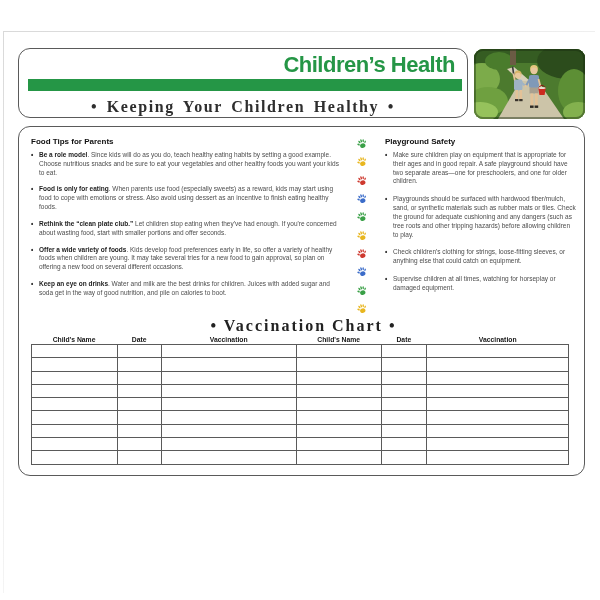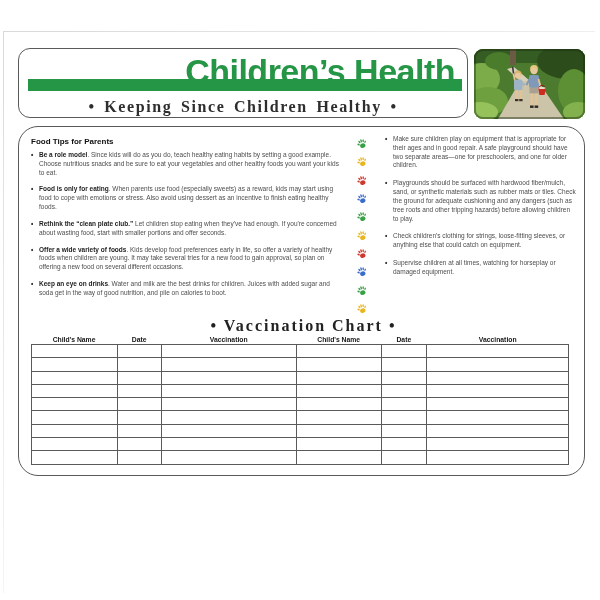--- a/index.html
+++ b/index.html
@@ -9,35 +9,35 @@
     font-family:"Liberation Sans",sans-serif;color:#333;overflow:hidden;
   }
   .edge-h{position:absolute;left:3px;top:31px;width:592px;height:1px;
     background:linear-gradient(90deg,#d9d9d9,#efefef);}
   .edge-v{position:absolute;left:3px;top:31px;width:1px;height:562px;
     background:linear-gradient(#d9d9d9,#f4f4f4);}
 
   
   .header-box{position:absolute;left:18px;top:48px;width:450px;height:70px;
     border:1.2px solid #5a5a5a;border-radius:12px;background:#fff;box-sizing:border-box;}
-  .main-title{position:absolute;top:3px;right:12px;font-size:34px;font-weight:bold;
+  .main-title{position:absolute;top:3px;right:12px;font-size:22px;font-weight:bold;
     color:var(--green);letter-spacing:-0.5px;white-space:nowrap;}
   .green-bar{position:absolute;top:30px;left:9px;right:5px;height:12px;background:var(--green);}
   .subtitle{position:absolute;top:49px;left:0;right:0;text-align:center;
     font-family:"Liberation Serif",serif;font-weight:bold;font-size:16px;
     letter-spacing:1.6px;word-spacing:3px;color:#2e2e2e;white-space:nowrap;}
 
   
   .photo{position:absolute;left:474px;top:49px;width:111px;height:70px;
     border-radius:9px;overflow:hidden;background:#4c7a2e;}
   .photo svg{display:block;}
 
   
   .content-box{position:absolute;left:18px;top:126px;width:567px;height:350px;
-    border:1.2px solid #5a5a5a;border-radius:20px;background:#fff;
+    border:1.2px solid #5a5a5a;border-radius:12px;background:#fff;
     box-sizing:border-box;padding:8px 8px 0 12px;}
   .columns{display:flex;height:184px;overflow:hidden;}
   .col-left{width:314px;}
   .hand-col{width:34px;display:flex;flex-direction:column;align-items:center;
     justify-content:space-between;padding:1px 0 6px;box-sizing:border-box;}
   .col-right{flex:1;padding-left:6px;}
   .sec-heading{font-size:8px;font-weight:bold;margin:2px 0 5px;color:#101010;}
   .bullet{display:flex;margin-bottom:8px;}
   .col-right .bullet{margin-bottom:9px;}
   .dot{width:8px;flex:0 0 8px;font-size:6.5px;line-height:1.36;font-weight:bold;color:#222;}
@@ -56,21 +56,21 @@
 </style>
 </head>
 <body>
 
 <div class="edge-h"></div>
 <div class="edge-v"></div>
 
 <div class="header-box">
   <div class="main-title">Children’s Health</div>
   <div class="green-bar"></div>
-  <div class="subtitle">• Keeping Since Children Healthy •</div>
+  <div class="subtitle">• Keeping Your Children Healthy •</div>
 </div>
 
 <div class="photo">
   <svg width="111" height="70" viewBox="0 0 111 70">
     <rect x="0" y="0" width="111" height="70" fill="#4c7a2e"></rect>
     <rect x="0" y="0" width="111" height="14" fill="#355c22"></rect>
     <ellipse cx="95" cy="12" rx="32" ry="18" fill="#2c4c1c"></ellipse>
     <ellipse cx="8" cy="30" rx="18" ry="16" fill="#7cab4a"></ellipse>
     <ellipse cx="14" cy="52" rx="20" ry="14" fill="#6fa040"></ellipse>
     <ellipse cx="6" cy="63" rx="18" ry="10" fill="#96c25c"></ellipse>
@@ -234,20 +234,21 @@
               <ellipse cx="12.5" cy="15.5" rx="5.4" ry="4.6"></ellipse>
               <ellipse cx="5.2" cy="11" rx="1.7" ry="2.7" transform="rotate(-45 5.2 11)"></ellipse>
               <ellipse cx="8.3" cy="6.6" rx="1.5" ry="3.1" transform="rotate(-18 8.3 6.6)"></ellipse>
               <ellipse cx="12.3" cy="5.4" rx="1.5" ry="3.3"></ellipse>
               <ellipse cx="16.2" cy="6.6" rx="1.5" ry="3" transform="rotate(16 16.2 6.6)"></ellipse>
               <ellipse cx="19.3" cy="9.8" rx="1.4" ry="2.5" transform="rotate(38 19.3 9.8)"></ellipse>
             </g>
           </svg></div>
       </div>
     <section class="col-right">
+      <div class="sec-heading">Playground Safety</div>
       <div id="playground-list">
           <div class="bullet">
             <span class="dot">•</span>
             <span class="bt">Make sure children play on equipment that is appropriate for their ages and in good repair. A safe playground should have two separate areas—one for preschoolers, and one for older children.</span>
           </div>
           <div class="bullet">
             <span class="dot">•</span>
             <span class="bt">Playgrounds should be surfaced with hardwood fiber/mulch, sand, or synthetic materials such as rubber mats or tiles. Check the ground for adequate cushioning and any dangers (such as tree roots and other tripping hazards) before allowing children to play.</span>
           </div>
           <div class="bullet">

